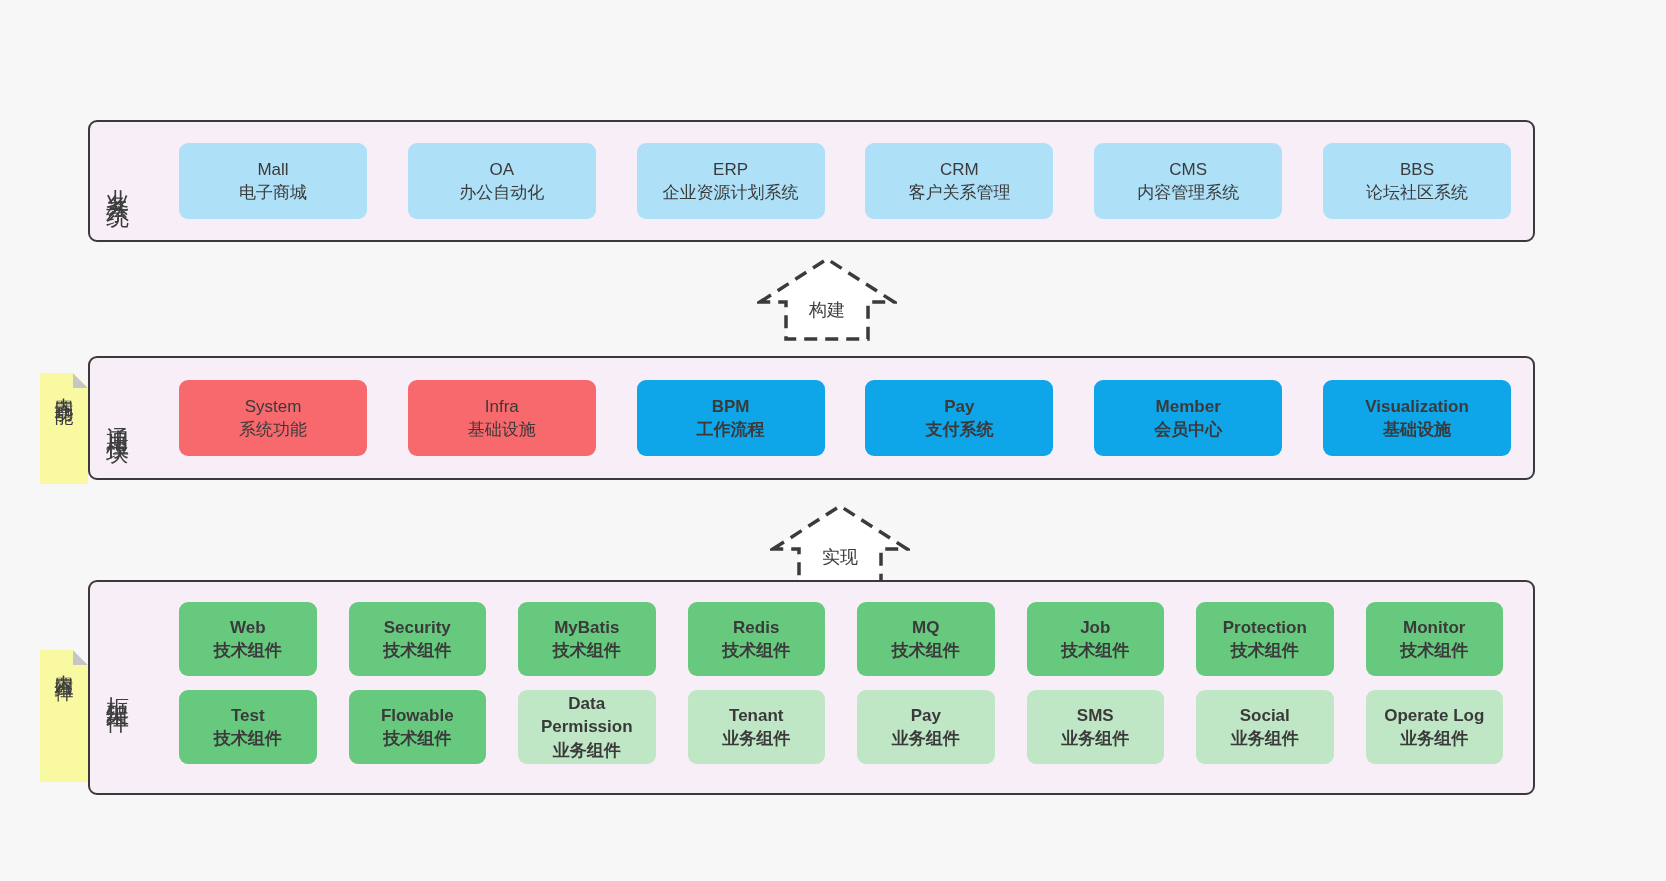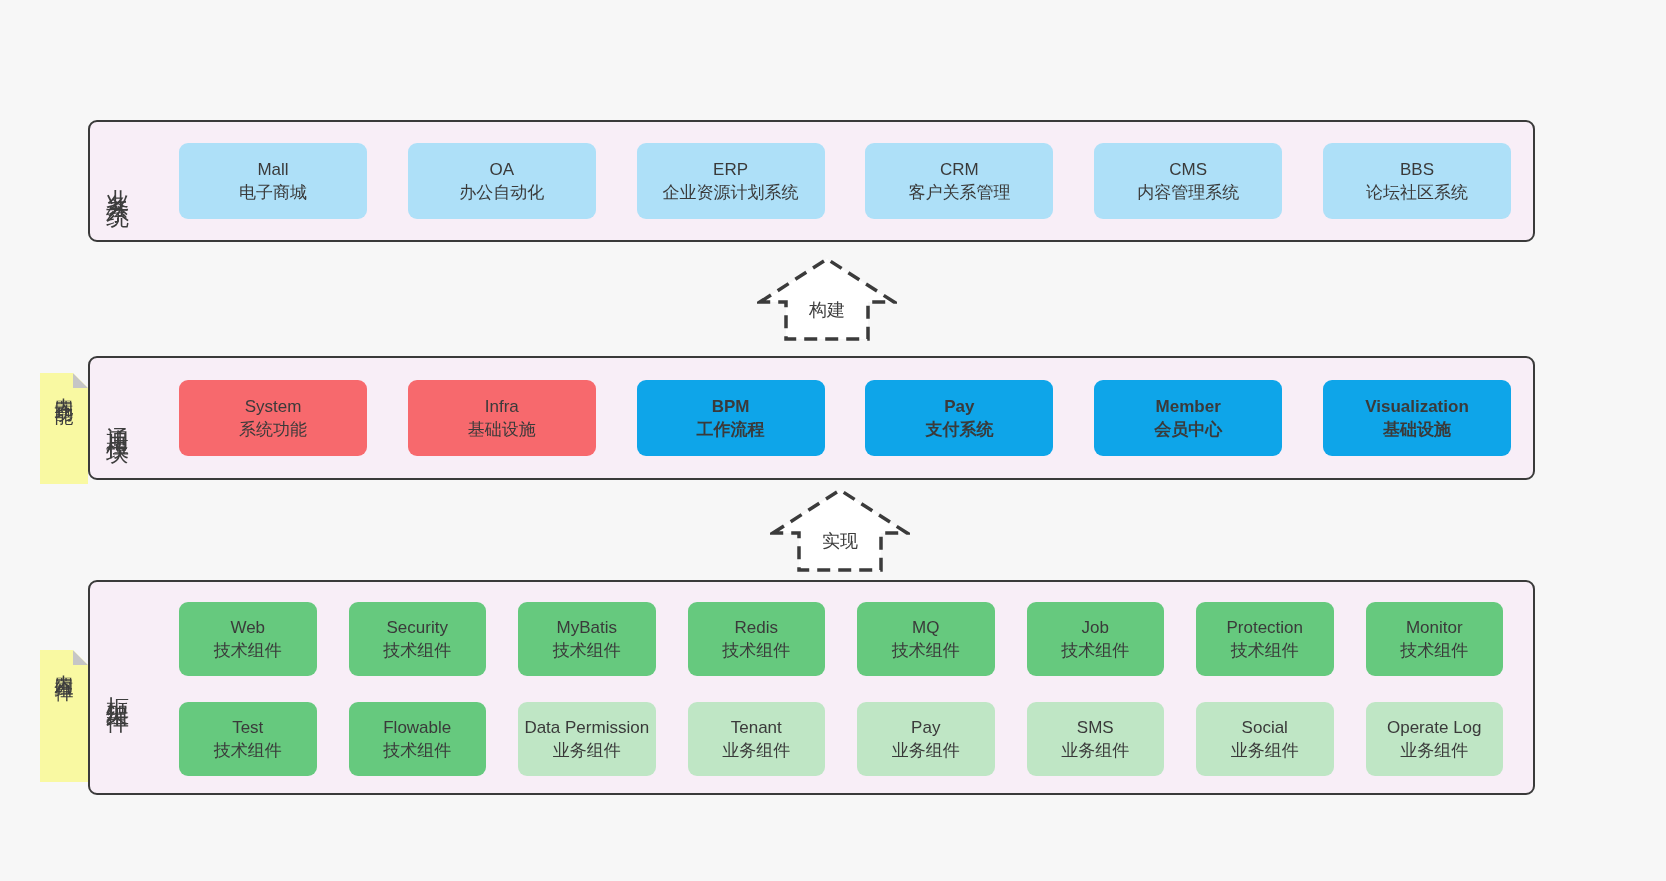--- a/index.html
+++ b/index.html
@@ -21,29 +21,29 @@
     writing-mode:vertical-rl; text-orientation:upright;
     font-size:23px; letter-spacing:5px; color:#3d3d3d; white-space:nowrap;
   }
   .row {
     position:absolute; left:57px; right:22px;
     display:flex; justify-content:space-between;
   }
   .row.centered { top:50%; transform:translateY(-50%); }
   #sec-components .row { right:30px; }
   #comp-row-1 { top:20px; }
-  #comp-row-2 { top:120px;justify-content:center; }
+  #comp-row-2 { top:108px;justify-content:center; }
 
   .box {
     box-sizing:border-box; border-radius:9px; padding:4px 6px;
     display:flex; flex-direction:column; justify-content:center; align-items:center;
     text-align:center; font-size:17px; line-height:1.38; color:#3a3a3a;margin-left:32px;
   }
   .box-wide  { width:188px; height:76px; }
-  .box-small { width:140px; height:74px; }
+  .box-small { width:140px; height:74px;font-weight:bold; }
   .blue   { background:#aee0f8; }
   .red    { background:#f7696d; }
   .pink   { background:#0ea5e9;font-weight:bold; }
   .green  { background:#66c97e; }
   .lgreen { background:#bfe6c5; }
 
   .sticky {
     position:absolute; left:-50px; width:48px; background:#f9f9a2;
     clip-path:polygon(0 0, calc(100% - 15px) 0, 100% 15px, 100% 100%, 0 100%);
     display:flex; justify-content:center;
@@ -54,21 +54,21 @@
     position:absolute; top:0; right:0; width:15px; height:15px;
     background:#c6c6c6; clip-path:polygon(0 0, 100% 100%, 0 100%);
   }
   .sticky .txt {
     writing-mode:vertical-rl; text-orientation:upright;
     font-size:19px; letter-spacing:3px; margin-top:9px; color:#3d3d3d;
   }
 
   .arrow { position:absolute; width:140px; height:86px; }
   #arrow-build     { left:757px; top:256px; }
-  #arrow-implement { left:770px; top:487px; }
+  #arrow-implement { left:770px; top:503px; }
   .arrow svg { display:block; }
   .arrow polygon {
     fill:#ffffff; stroke:#3b3b3b; stroke-width:3.5;
     stroke-dasharray:13 8; stroke-linejoin:miter;
   }
   .arrow-label {
     position:absolute; left:50%; top:42px; transform:translateX(-50%);
     background:#ffffff; padding:0 3px; font-size:18px; color:#3d3d3d; white-space:nowrap;
   }
 </style>

